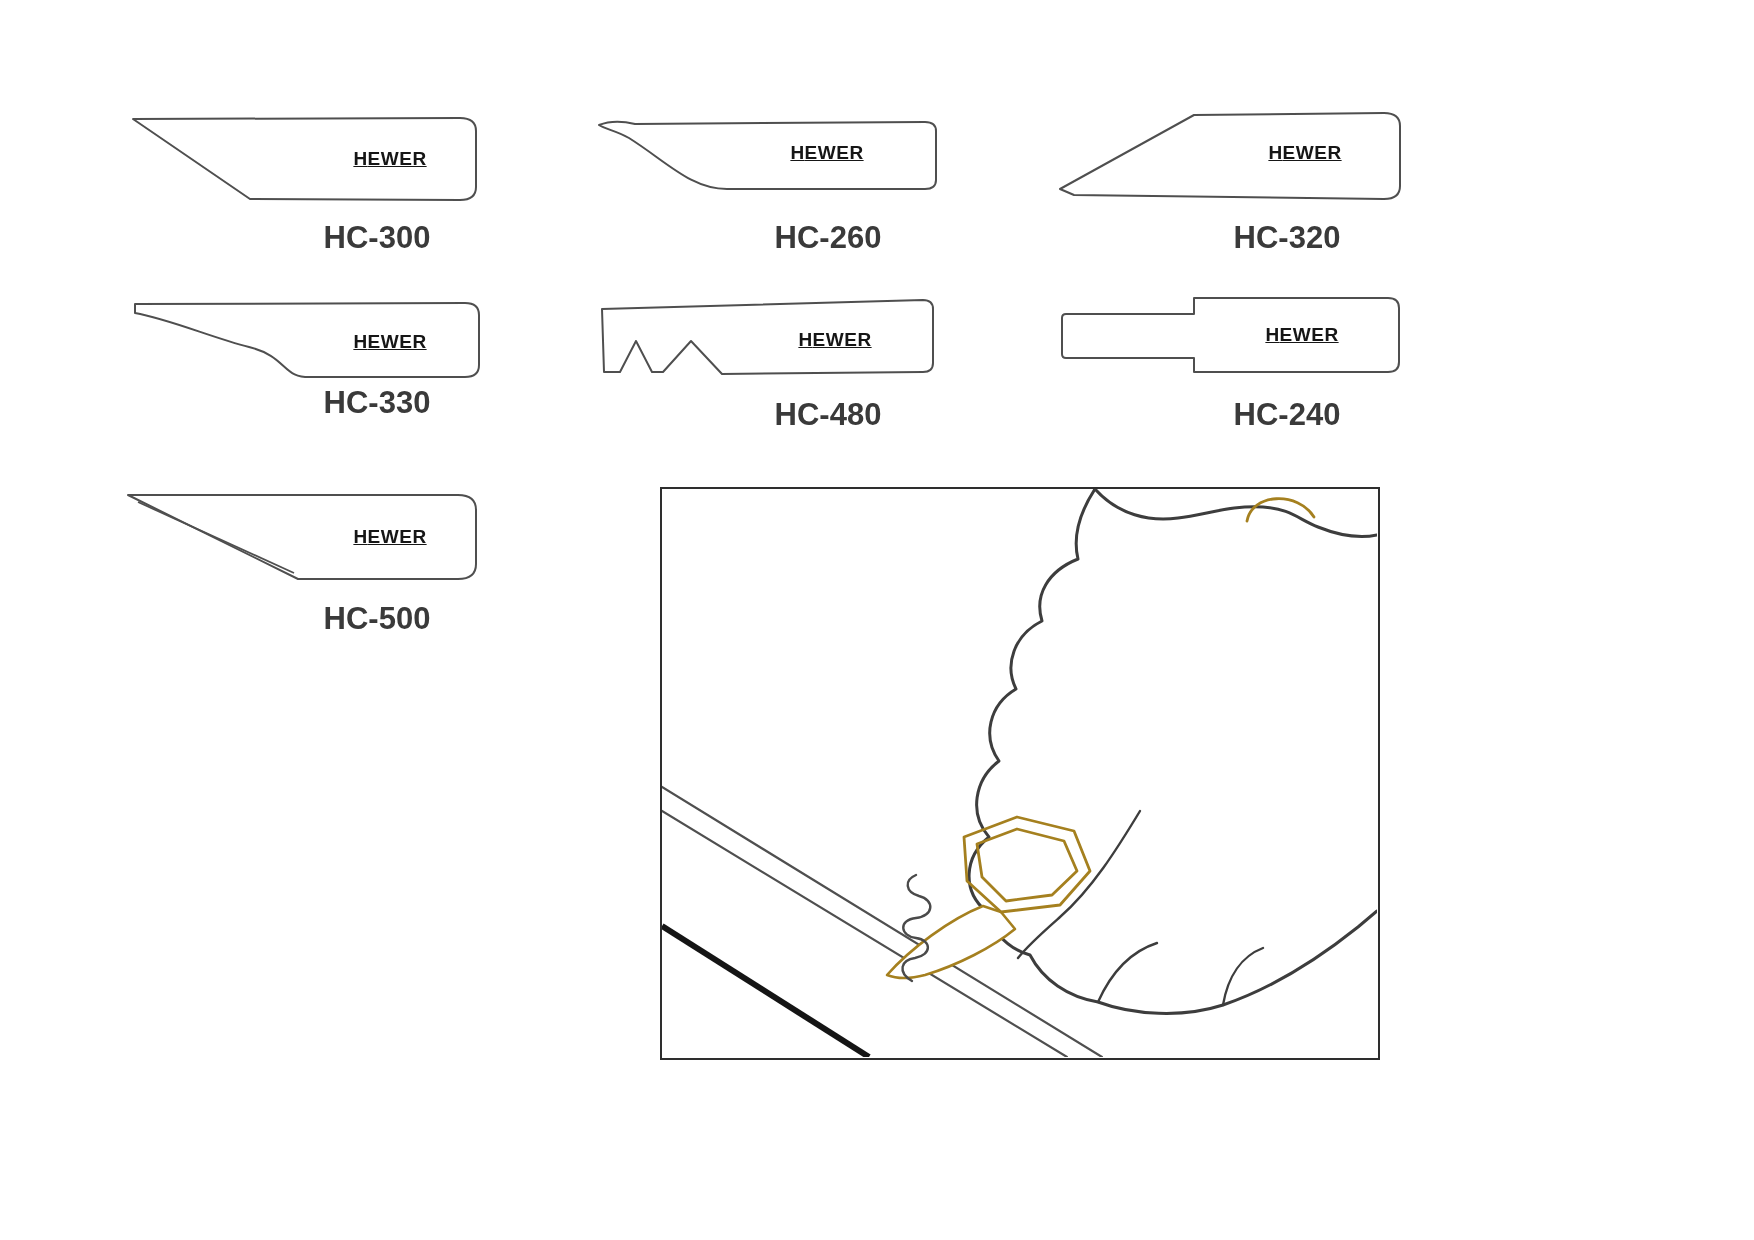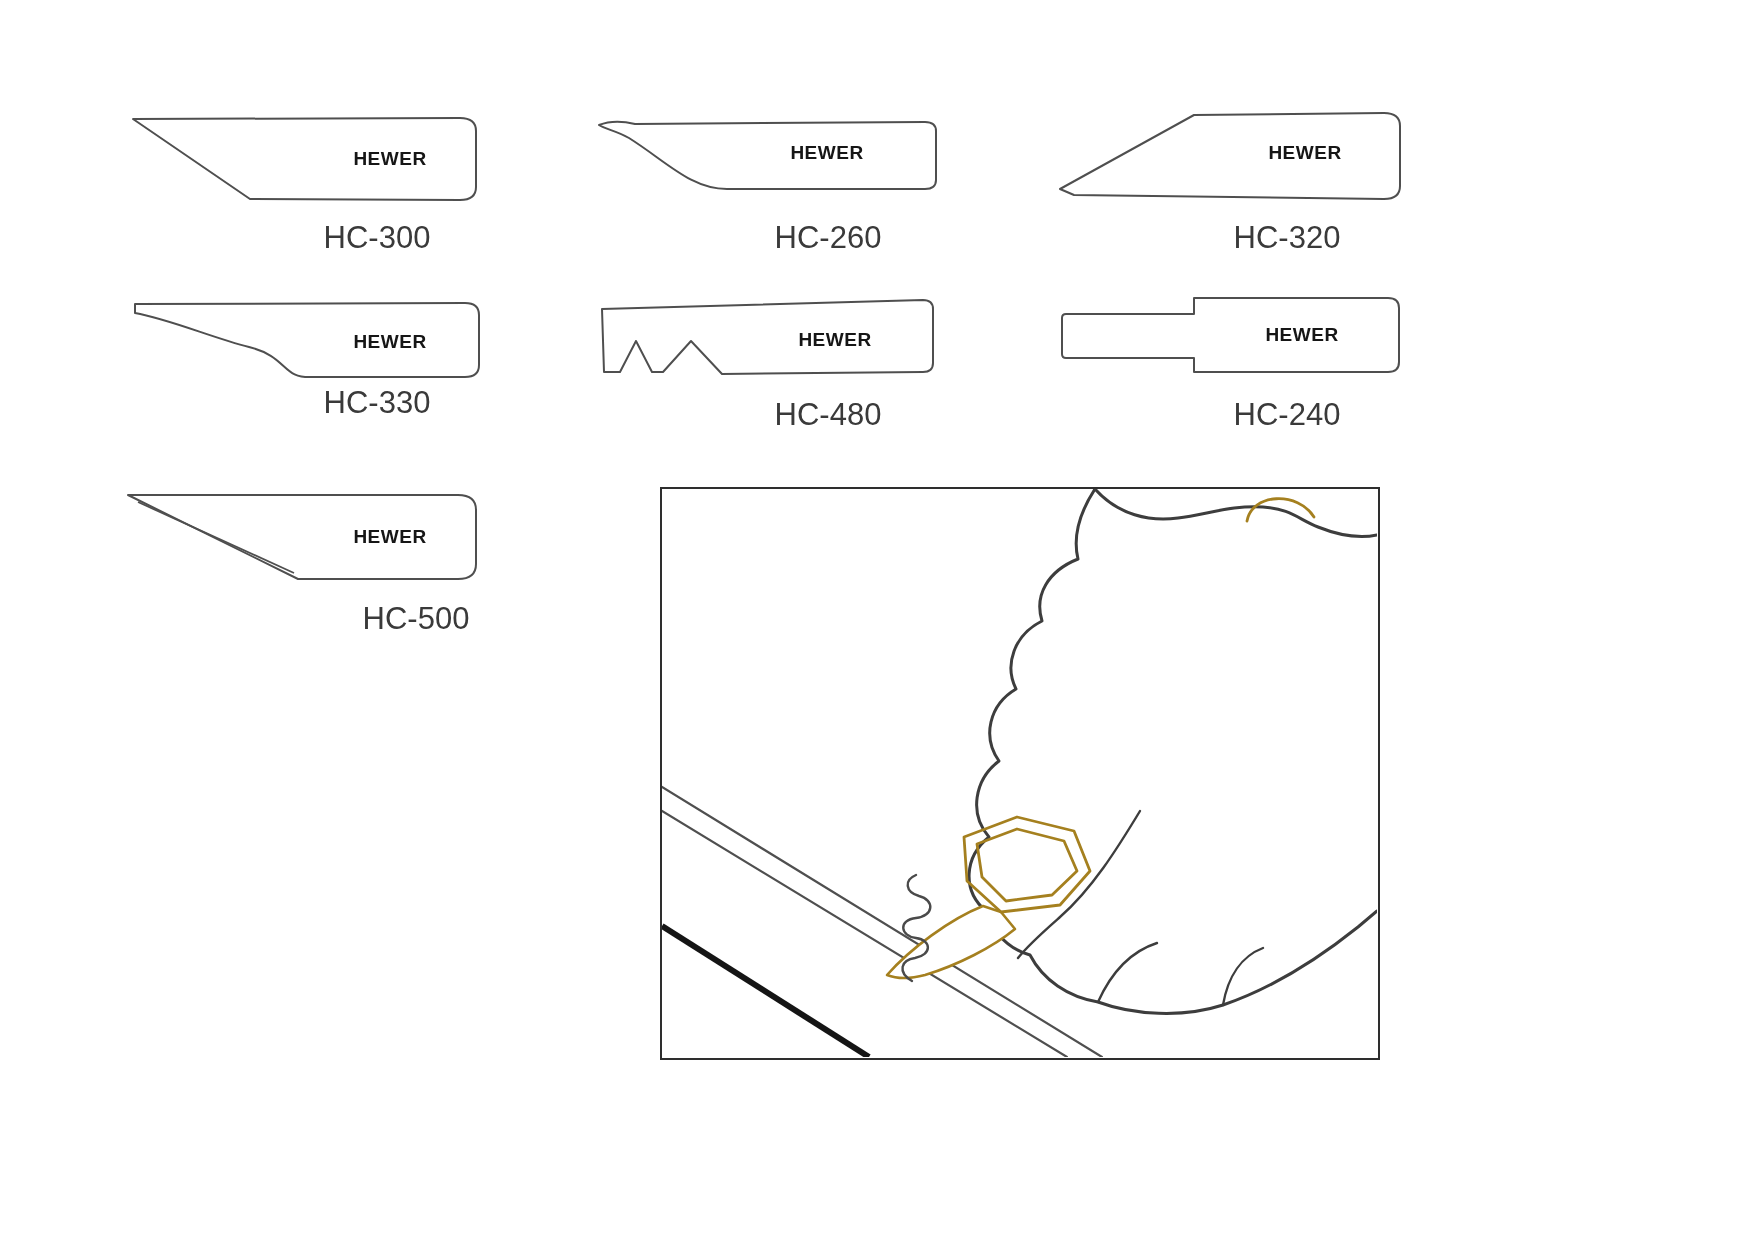--- a/index.html
+++ b/index.html
@@ -23,27 +23,28 @@
   .blade-shape{fill:#ffffff;stroke:var(--outline);stroke-width:2;stroke-linejoin:round;stroke-linecap:round;}
   .bevel-line{fill:none;stroke:var(--outline);stroke-width:1.8;}
   .logo{
     position:absolute;
     transform:translate(-50%,-50%);
     font-size:19px;
     font-weight:700;
     letter-spacing:.5px;
     color:#161616;
     white-space:nowrap;
+    text-decoration:underline;
   }
   .logo::first-letter{font-weight:900;}
   .caption{
     position:absolute;
     transform:translateX(-50%);
     font-size:31px;
-    font-weight:400;
+    font-weight:700;
     color:var(--ink);
     white-space:nowrap;
   }
   .illustration{
     position:absolute;
     left:660px;top:487px;
     width:720px;height:573px;
     border:2.5px solid #2e2e2e;
     background:#ffffff;
   }
@@ -109,21 +110,21 @@
     <div class="logo" style="left:244px;top:43px;">HEWER</div>
     <div class="caption" style="left:229px;top:105px;">HC-240</div>
   </div>
 
   <div class="blade-group" style="left:124px;top:489px;width:358px;height:155px;">
     <svg class="blade-svg" width="358" height="98" viewBox="0 0 358 98">
       <path class="blade-shape" d="M4,6 L334,6 Q352,6 352,21 L352,75 Q352,90 334,90 L174,90 Z"></path>
       <path class="bevel-line" d="M14,13 L170,84"></path>
     </svg>
     <div class="logo" style="left:266px;top:48px;">HEWER</div>
-    <div class="caption" style="left:253px;top:112px;margin-left:39px;">HC-500</div>
+    <div class="caption" style="left:253px;top:112px;">HC-500</div>
   </div>
 
   <div class="illustration">
     <svg width="715" height="568" viewBox="0 0 715 568">
 
       <g>
         <path class="ln-dark" d="M0,298 L440,568"></path>
         <path class="ln-dark" d="M0,322 L405,568"></path>
       </g>
 

